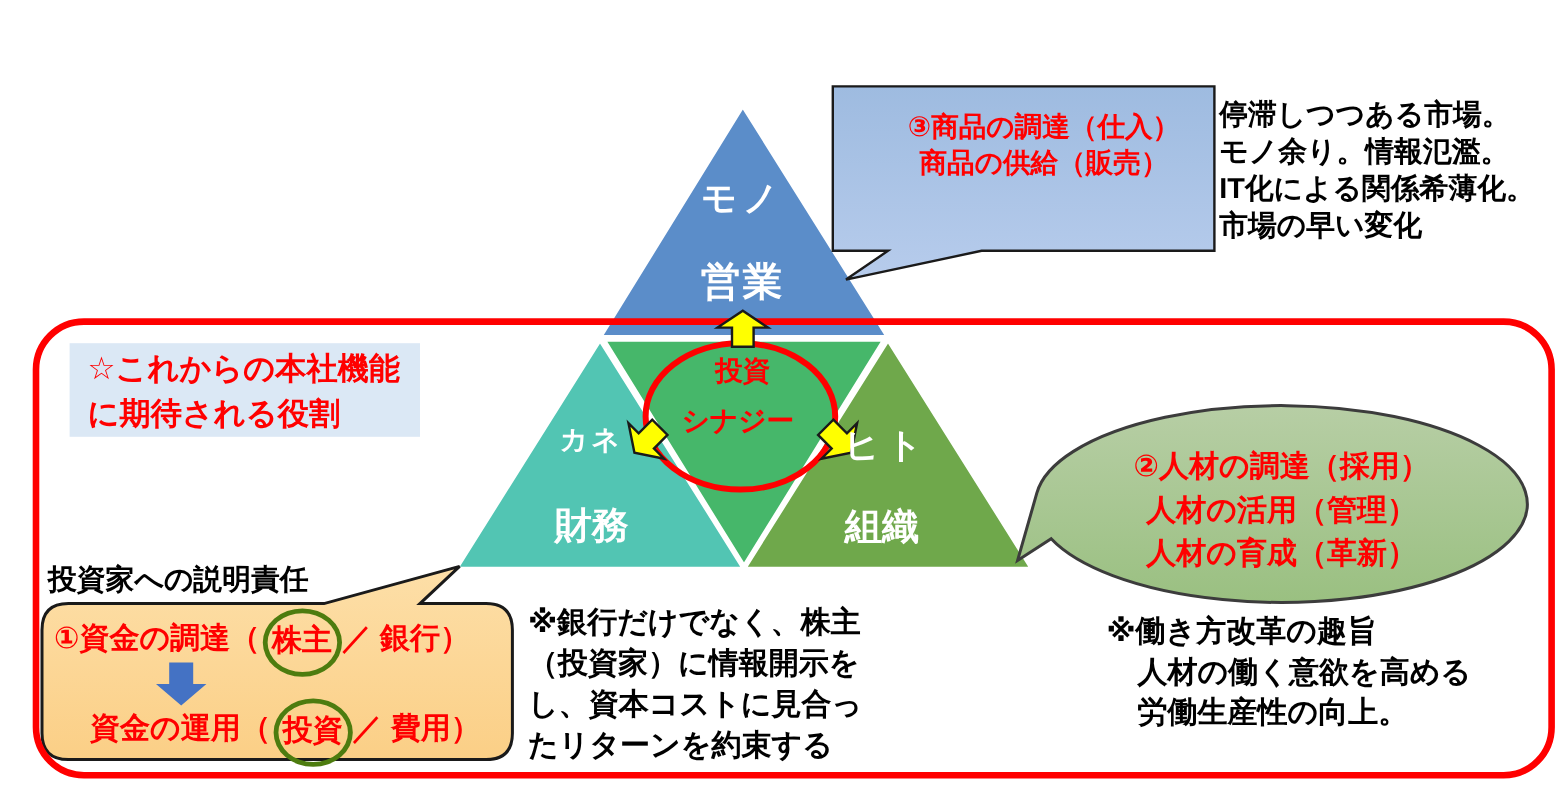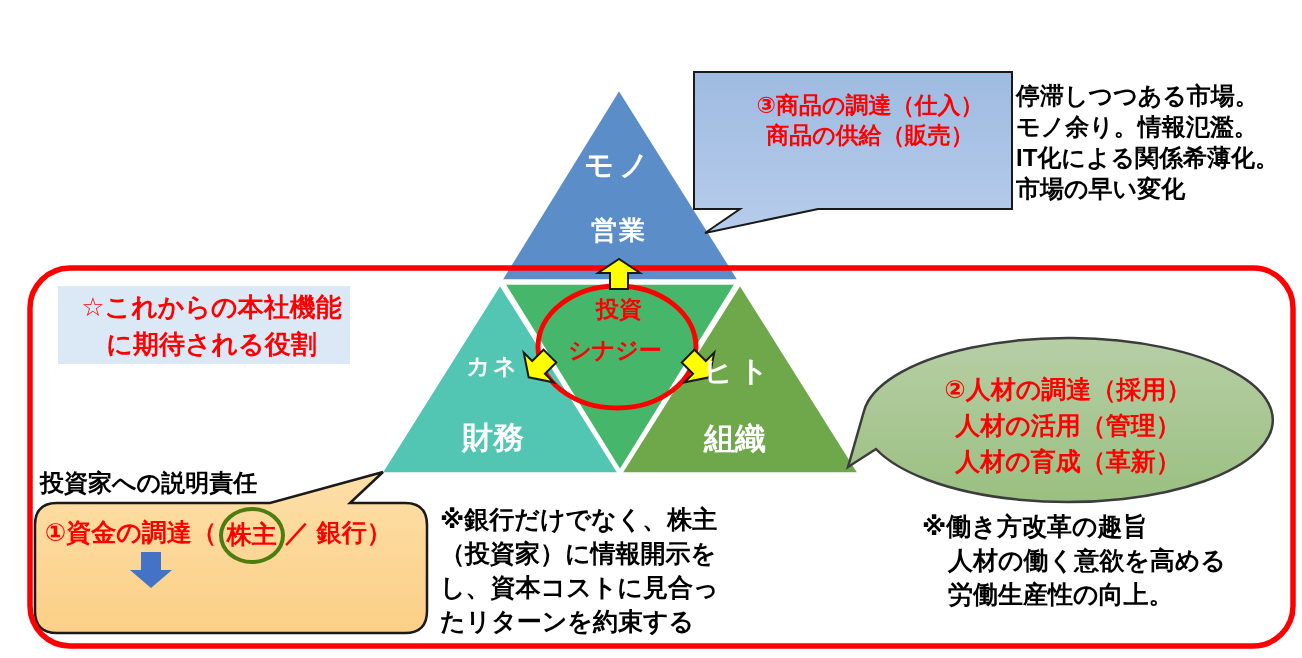--- a/index.html
+++ b/index.html
@@ -9,29 +9,29 @@
     font-family:"Liberation Sans","DejaVu Sans",sans-serif;
   }
   .stage svg { position:absolute; left:0; top:0; }
   .t { position:absolute; font-weight:bold; white-space:nowrap; }
   .red   { color:#ff0000; }
   .white { color:#ffffff; }
   .black { color:#000000; }
 
   #header-note   { left:1016px; top:80px;  font-size:24px; line-height:31px; }
   #role-label    { left:58px;   top:286px; width:292px; height:78px; background:#dbe8f5;
-                   font-size:26px; line-height:37px; text-align:center; padding-top:3px;
+                   font-size:26px; line-height:37px; text-align:left; padding-top:3px;
                    box-sizing:border-box;padding-left:15px; }
 
   #bubble-goods-text { left:694px; top:90px; width:352px; text-align:center;
                        font-size:23px; line-height:30px; }
   #bubble-goods-text .l2 { }
 
   #mono    { left:560px; top:146px; width:118px; text-align:center; font-size:29px; letter-spacing:5px; }
-  #eigyo   { left:552px; top:213px; width:134px; text-align:center; font-size:26px; letter-spacing:2px; }
+  #eigyo   { left:552px; top:213px; width:134px; text-align:center; font-size:33px; letter-spacing:2px; }
   #kane    { left:438px; top:351px; width:110px; text-align:center; font-size:23px; letter-spacing:3px; }
   #zaimu   { left:434px; top:417px; width:118px; text-align:center; font-size:31px; }
   #hito    { left:684px; top:352px; width:110px; text-align:center; font-size:29px; letter-spacing:6px; }
   #soshiki { left:676px; top:418px; width:118px; text-align:center; font-size:31px; }
   #toshi   { left:569px; top:294px; width:100px; text-align:center; font-size:23px; }
   #synergy { left:553px; top:335px; width:124px; text-align:center; font-size:23px; }
 
   #hr-bubble-text { left:863px; top:371px; width:410px; text-align:center;
                     font-size:25px; line-height:36px; }
 
@@ -121,20 +121,23 @@
     <div>②人材の調達（採用）</div>
     <div>人材の活用（管理）</div>
     <div>人材の育成（革新）</div>
   </div>
 
   <div class="t black" id="accountability">投資家への説明責任</div>
 
   <div class="t red" id="finance-row1">
     <span>①資金の調達（</span><span class="circle-word">株主</span><span>／ 銀行）</span>
   </div>
+  <div class="t red" id="finance-row2">
+    <span>資金の運用（</span><span class="circle-word">投資</span><span>／ 費用）</span>
+  </div>
 
   <div class="t black" id="note-finance">
     <div class="line">※銀行だけでなく、株主</div>
     <div class="line">（投資家）に情報開示を</div>
     <div class="line">し、資本コストに見合っ</div>
     <div class="line">たリターンを約束する</div>
   </div>
 
   <div class="t black" id="note-hr">
     <div class="line">※働き方改革の趣旨</div>

